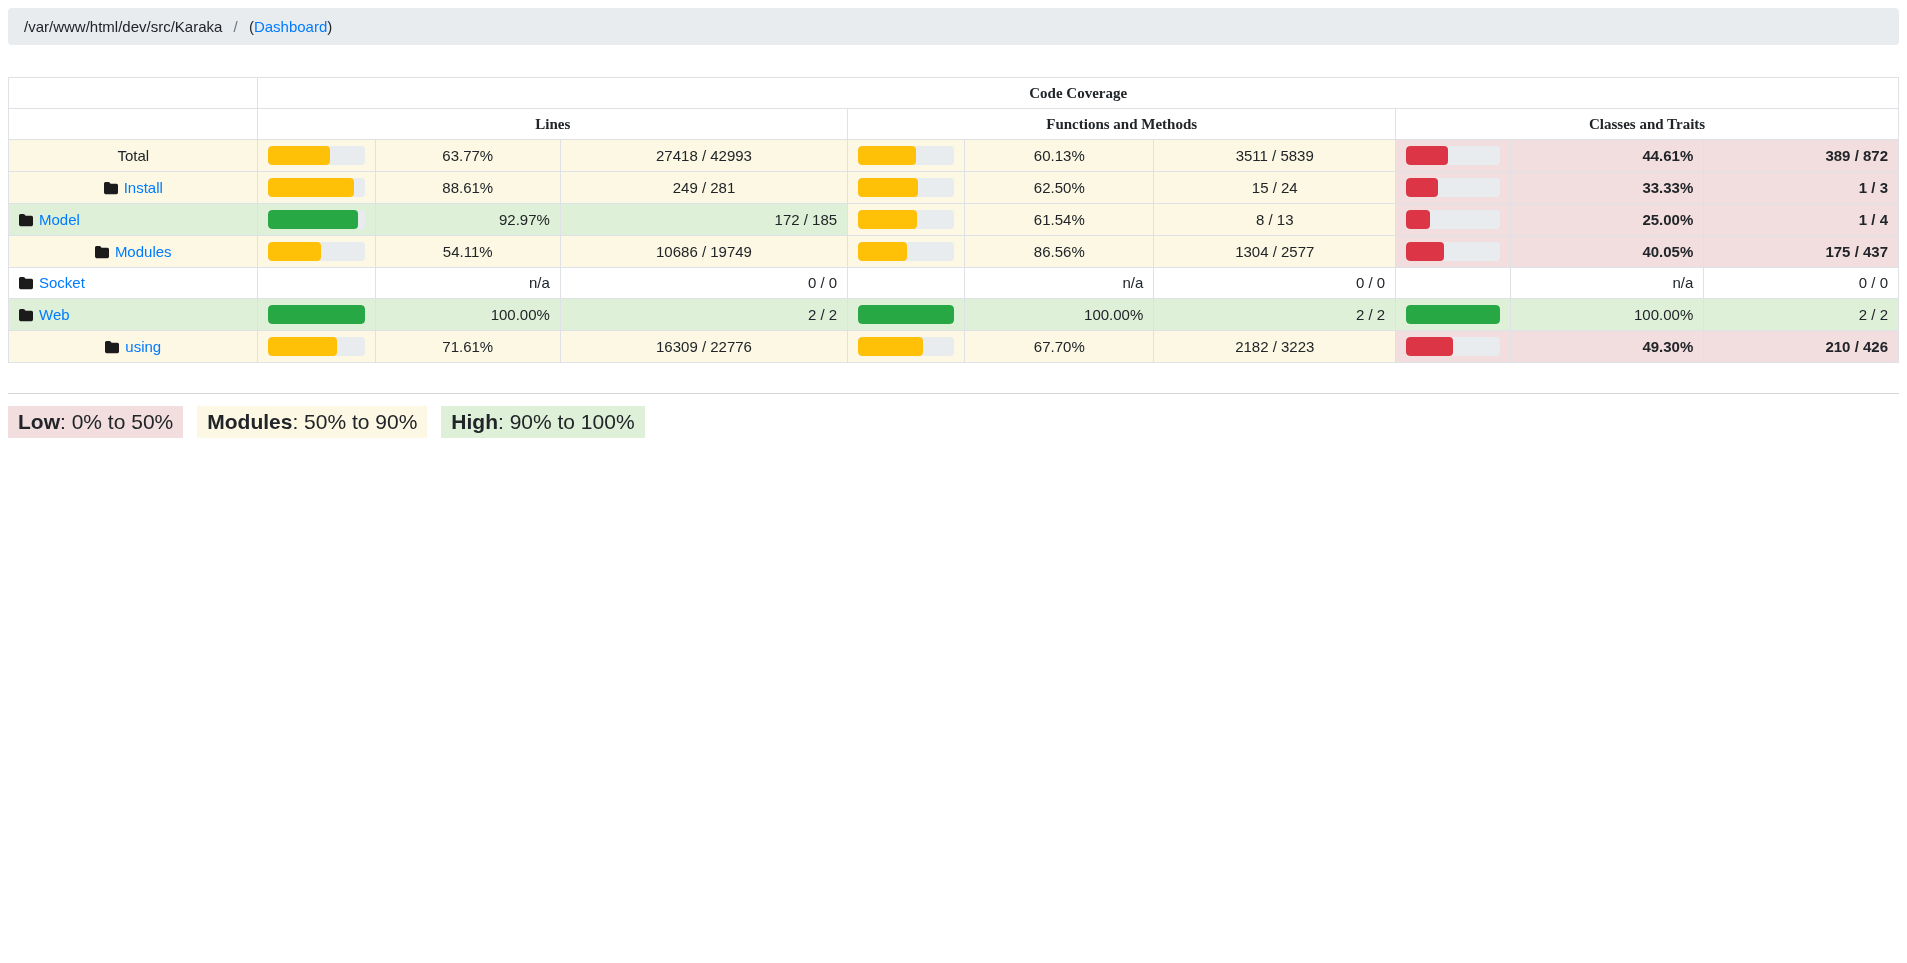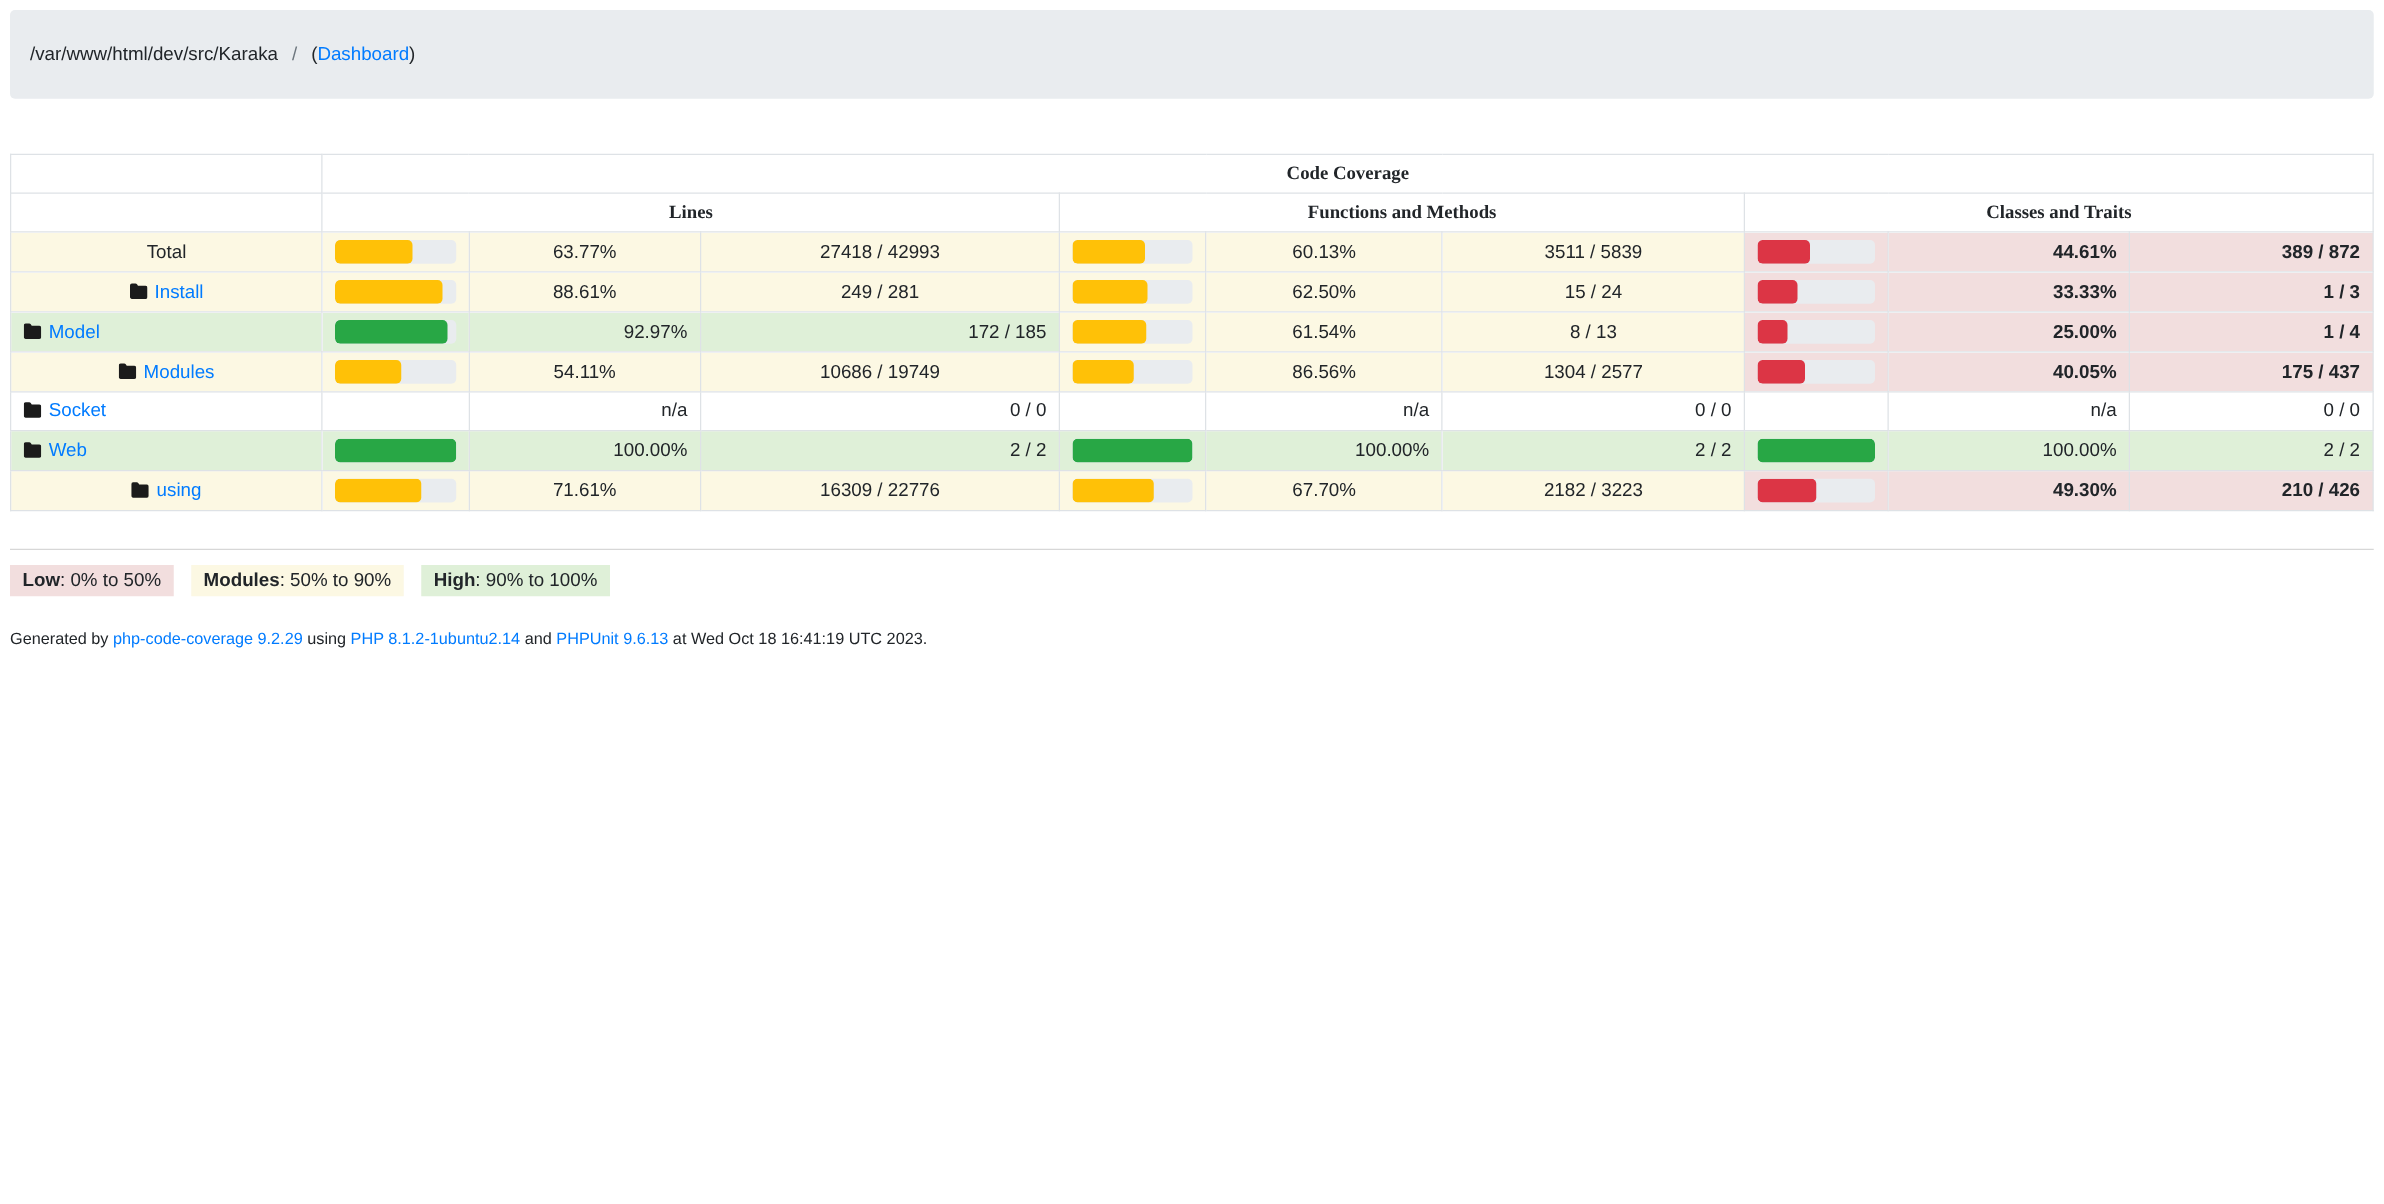--- a/index.html
+++ b/index.html
@@ -6,22 +6,22 @@
     --warning-bg:#fcf8e3; --success-bg:#dff0d8; --danger-bg:#f2dede;
     --warning-bar:#ffc107; --success-bar:#28a745; --danger-bar:#dc3545;
     --track:#e9ecef; --link:#007bff; --border:#dee2e6; --crumb-bg:#e9ecef;
   }
   *{box-sizing:border-box;}
   html,body{margin:0;padding:0;background:#fff;color:#212529;
     font-family:"Liberation Sans",sans-serif;font-size:15px;}
   .page{padding:8px;}
   a{color:var(--link);text-decoration:none;}
   
-  .breadcrumb{background:var(--crumb-bg);border-radius:4px;padding:27px 16px;
-    margin:0 0 44px 0;font-size:15px;}
+  .breadcrumb{background:var(--crumb-bg);border-radius:4px;padding:10px 16px;
+    margin:0 0 32px 0;font-size:15px;}
   .breadcrumb .sep{color:#6c757d;margin:0 7px;}
   
   table{width:100%;border-collapse:collapse;table-layout:fixed;}
   th,td{border:1px solid var(--border);padding:5px 10px;font-size:15px;
     line-height:20px;overflow:hidden;white-space:nowrap;}
   thead th{text-align:center;font-weight:bold;background:#fff;font-family:Liberation Serif, serif;}
   td.pct,td.num{text-align:right;}
   td.lv-warning{background:var(--warning-bg);text-align:center;}
   td.lv-success{background:var(--success-bg);}
   td.lv-danger{background:var(--danger-bg);font-weight:bold;}
@@ -29,21 +29,21 @@
   .progress{height:19px;background:var(--track);border-radius:4px;overflow:hidden;margin:1px 0;}
   .progress-bar{height:100%;border-radius:4px;}
   .bar-warning{background:var(--warning-bar);}
   .bar-success{background:var(--success-bar);}
   .bar-danger{background:var(--danger-bar);}
   .folder-icon{display:inline-block;width:14px;height:14px;margin-right:6px;
     vertical-align:-2px;}
   
   hr{border:0;border-top:1px solid #d7d7d7;margin:30px 0 12px 0;}
   .legend-title{font-size:25px;font-weight:400;margin:0 0 12px 0;}
-  .legend-item{display:inline-block;padding:4px 10px;margin-right:14px;font-size:15px;}
+  .legend-item{display:inline-block;padding:4px 10px;margin-right:14px;font-size:21px;}
   .legend-item.lv-danger{background:var(--danger-bg);}
   .legend-item.lv-warning{background:var(--warning-bg);}
   .legend-item.lv-success{background:var(--success-bg);}
   .footer-note{font-size:13px;margin:26px 0 0 0;}
 </style>
 </head>
 <body>
 
 <div class="page">
 
@@ -249,17 +249,14 @@
         </tr>
       </tbody>
   </table>
 
   <hr>
 
   <div>
     <div><span class="legend-item lv-danger"><strong>Low</strong><span>: 0% to 50%</span></span><span class="legend-item lv-warning"><strong>Modules</strong><span>: 50% to 90%</span></span><span class="legend-item lv-success"><strong>High</strong><span>: 90% to 100%</span></span></div>
   </div>
 
-  <p class="footer-note">
-    <span>Generated by </span><a href="#">php-code-coverage 9.2.29</a><span> using </span><a href="#">PHP 8.1.2-1ubuntu2.14</a><span> and </span><a href="#">PHPUnit 9.6.13</a><span> at Wed Oct 18 16:41:19 UTC 2023.</span>
-  </p>
 
 </div>
 
 </body></html>

